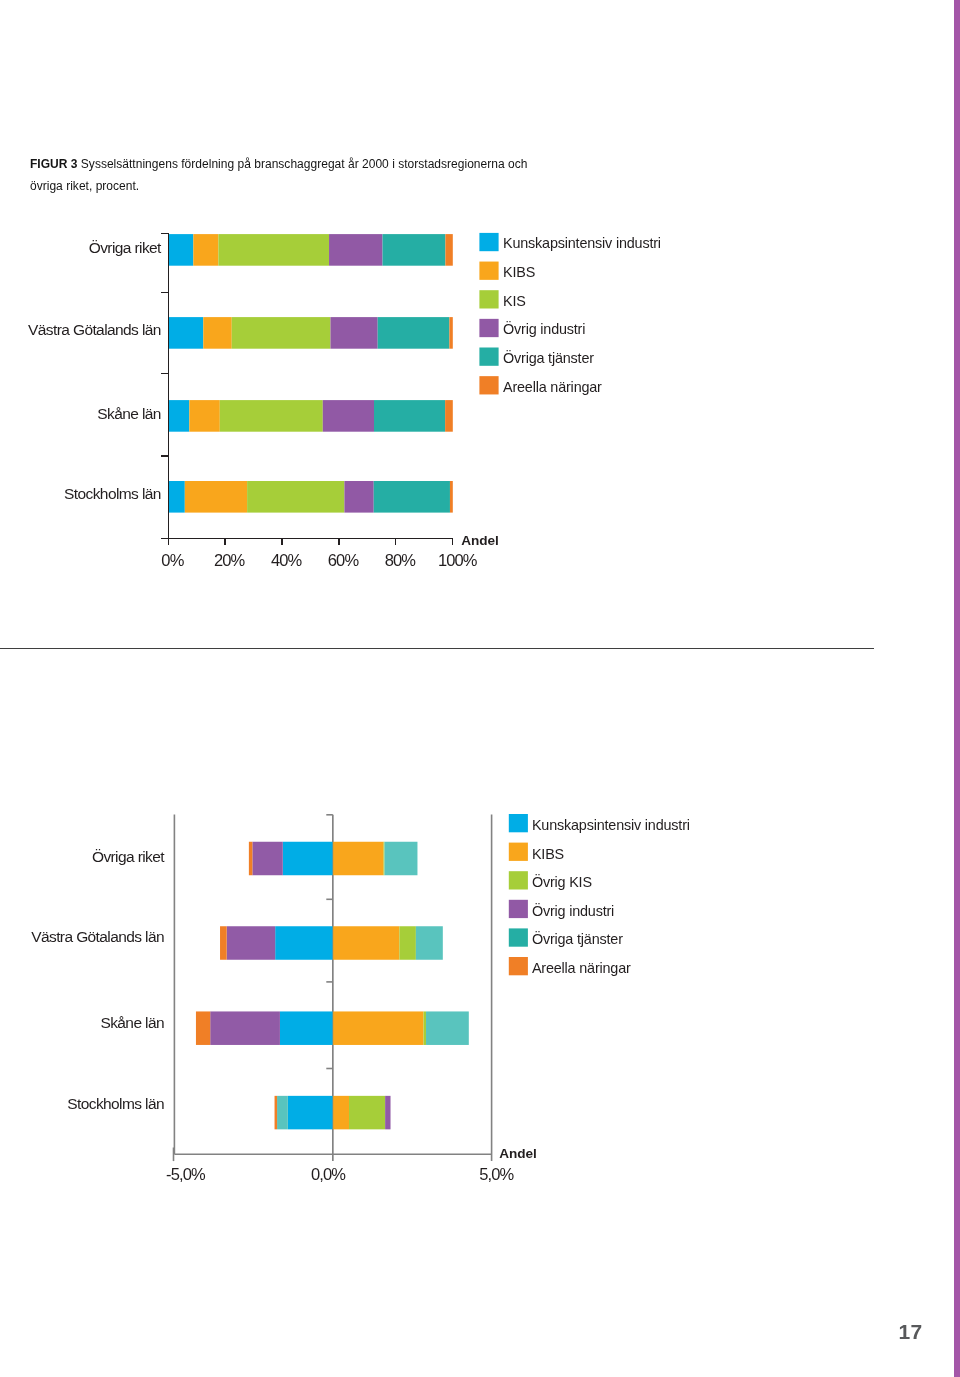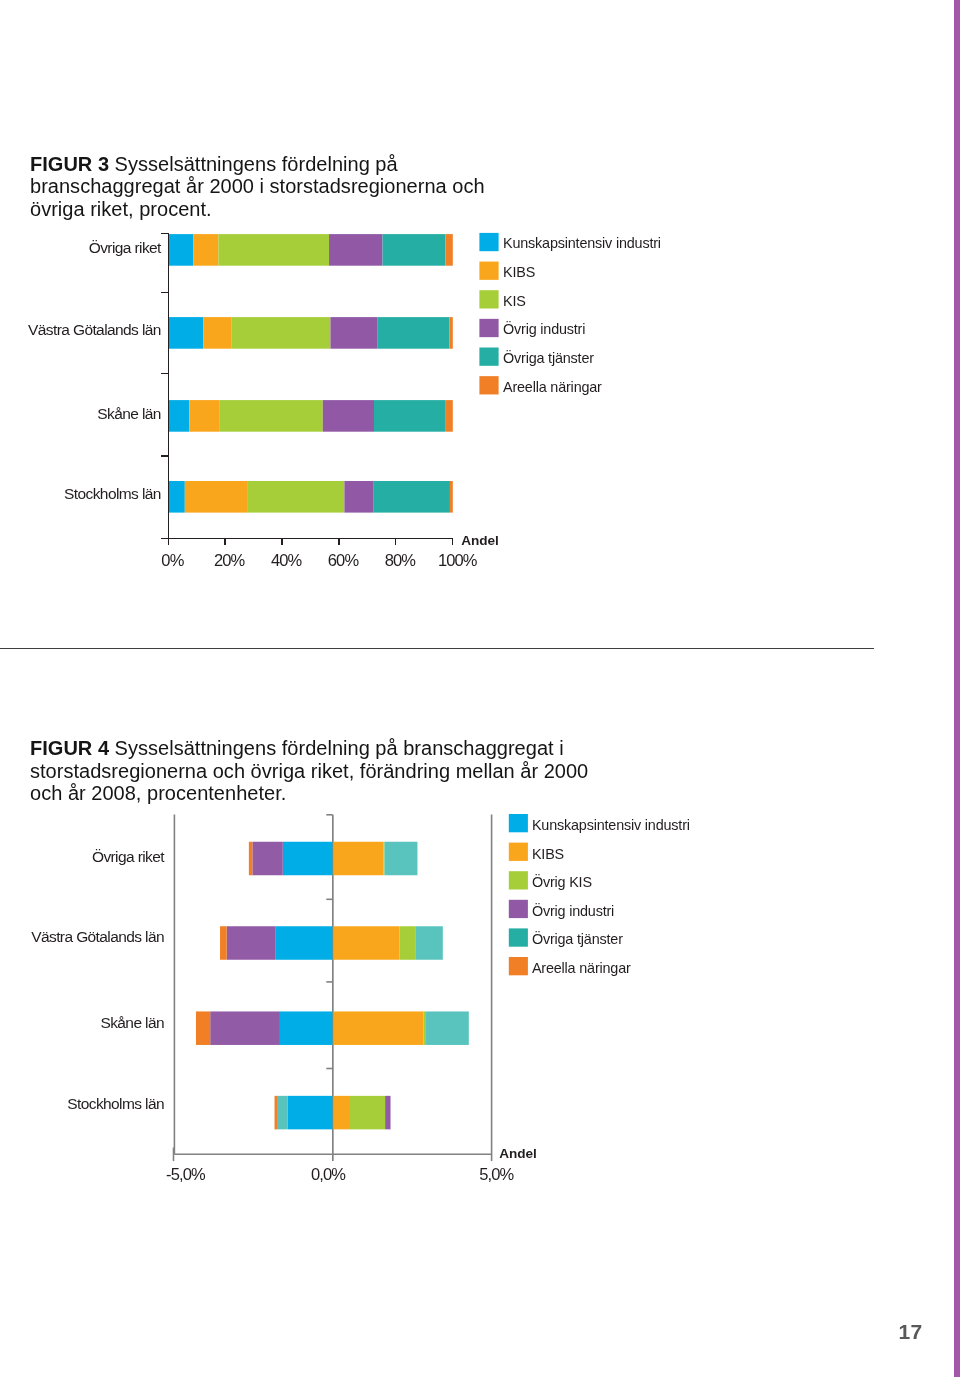--- a/index.html
+++ b/index.html
@@ -2,21 +2,21 @@
 <html><head>
 <meta charset="utf-8">
 <style>
   html,body{margin:0;padding:0;}
   body{width:960px;height:1377px;background:#ffffff;position:relative;overflow:hidden;
        font-family:"Liberation Sans", sans-serif;color:#221e1f;
        -webkit-font-smoothing:antialiased;}
   .page{position:absolute;left:0;top:0;width:960px;height:1377px;background:#fff;}
   .edge-bar{position:absolute;top:0;right:0;width:6px;height:1377px;background:#a456a8;}
   .divider{position:absolute;left:0;top:648px;width:874px;height:1.2px;background:#3f3f3f;}
-  .caption{position:absolute;left:30px;font-size:20px;line-height:22.7px;
+  .caption{position:absolute;left:30px;font-size:12px;line-height:22.7px;
            letter-spacing:0.02px;color:#151515;}
   .caption b{font-weight:bold;}
   #fig3-caption{top:152.6px;width:500px;}
   #fig4-caption{top:737.0px;width:585px;}
   .chart{position:absolute;left:0;top:0;}
   .pageno{position:absolute;left:898.5px;top:1319.6px;font-size:21px;font-weight:bold;
           color:#58595b;letter-spacing:0.3px;}
   svg{display:block;overflow:visible;}
   .catlabel{font-size:15.5px;fill:#221e1f;letter-spacing:-0.6px;}
   .ticklabel{font-size:16.5px;fill:#221e1f;letter-spacing:-0.9px;}
@@ -107,21 +107,20 @@
           <rect x="479.4" y="318.85" width="19.2" height="18.3" fill="#9159a5"></rect>
           <text x="502.99999999999994" y="334.25" class="legendlabel">Övrig industri</text>
           <rect x="479.4" y="347.5" width="19.2" height="18.3" fill="#25aea4"></rect>
           <text x="502.99999999999994" y="362.9" class="legendlabel">Övriga tjänster</text>
           <rect x="479.4" y="376.15" width="19.2" height="18.3" fill="#f07f26"></rect>
           <text x="502.99999999999994" y="391.54999999999995" class="legendlabel">Areella näringar</text>
         </g>
       </svg>
     </div>
 
-  <div class="caption" id="fig4-caption"><b>FIGUR 4</b><span> Sysselsättningens fördelning på branschaggregat i storstadsregionerna och övriga riket, förändring mellan år 2000 och år 2008, procentenheter.</span></div>
 
   <div class="chart" id="fig4">
       <svg width="960" height="1377" viewBox="0 0 960 1377" style="position: absolute; left: 0px; top: 0px;">
         <g stroke="#828282" stroke-width="1.6" shape-rendering="auto">
           <line x1="332.8" y1="814.8" x2="332.8" y2="1161"></line>
           <line x1="326.3" y1="899.3" x2="332.8" y2="899.3"></line>
           <line x1="326.3" y1="981.9" x2="332.8" y2="981.9"></line>
           <line x1="326.3" y1="1068.5" x2="332.8" y2="1068.5"></line>
           <line x1="326.3" y1="814.8" x2="332.8" y2="814.8"></line>
         </g>

